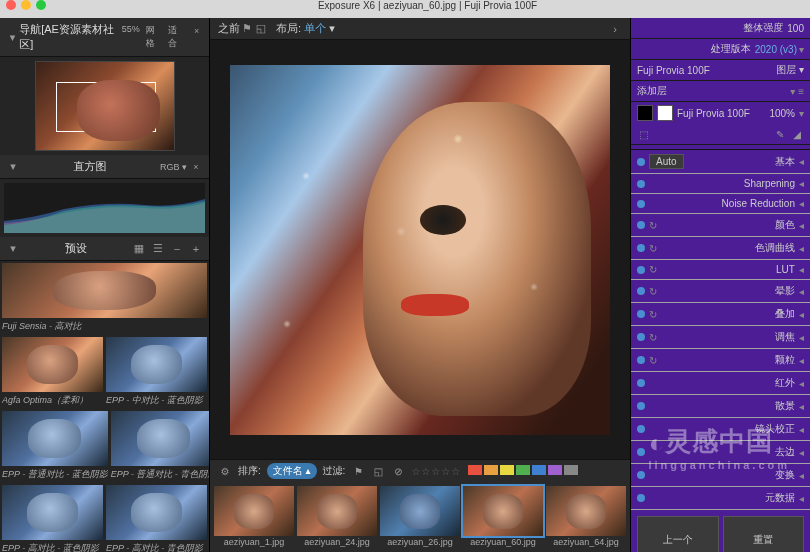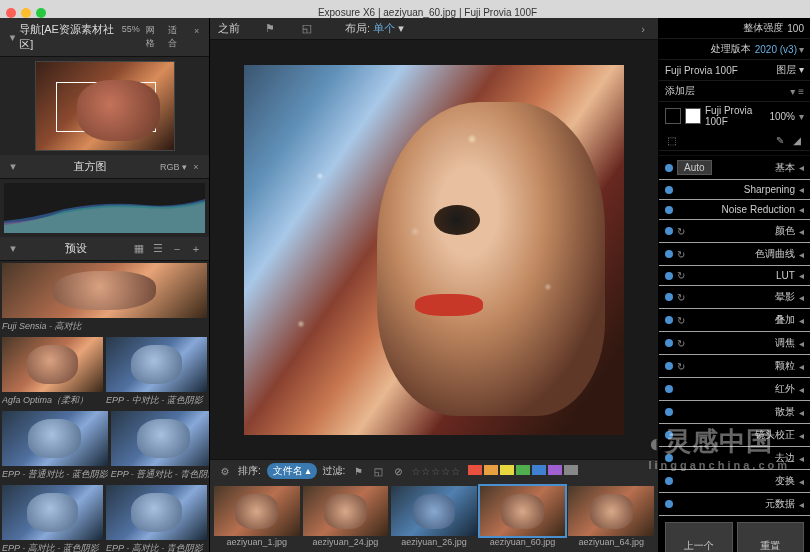--- a/index.html
+++ b/index.html
@@ -1,42 +1,42 @@
 <!DOCTYPE html>
 <html><head>
 <meta charset="utf-8">
 <style>
 * { margin:0; padding:0; box-sizing:border-box; font-family:Arial,sans-serif; }
 body { background:#1e1e1e; color:#ccc; font-size:11px; width:810px; height:552px; overflow:hidden; position:relative; }
-.titlebar { height:18px; background:#d8d8d8; display:flex; align-items:flex-end; padding:0 6px; gap:5px; }
+.titlebar { height:18px; background:#d8d8d8; display:flex; align-items:flex-start; padding:0 6px; gap:5px; }
 .tbtn { width:10px; height:10px; border-radius:50%; }
 .tbtn.r{background:#ff5f56}.tbtn.y{background:#ffbd2e}.tbtn.g{background:#27c93f}
 .ttext { flex:1; text-align:center; color:#333; font-size:10px; }
 .main { display:flex; height:534px; }
 .left { width:210px; background:#252525; display:flex; flex-direction:column; border-right:1px solid #000; }
 .center { flex:1; background:#1a1a1a; display:flex; flex-direction:column; }
-.right { width:152px; background:#000000; border-left:1px solid #000; overflow-y:auto; }
+.right { width:180px; background:#4c1d95; border-left:1px solid #000; overflow-y:auto; }
 .phdr { background:#2d2d2d; padding:4px 6px; display:flex; align-items:center; justify-content:space-between; border-bottom:1px solid #111; }
 .phdr .ttl { font-size:11px; color:#ddd; }
 .ico { display:inline-flex; align-items:center; justify-content:center; width:14px; height:14px; color:#999; }
 .navbody { padding:2px 4px; display:flex; flex-direction:column; }
 .navprev { height:90px; background:linear-gradient(135deg,#3a2218,#8b4a2f 40%,#d98c5a 60%,#2a1810); border:1px solid #444; margin:2px auto; width:140px; position:relative; }
 .navprev::after{content:"";position:absolute;inset:20% 10% 10% 30%;background:radial-gradient(circle at 40% 40%,#c4725a,#6b3a2a);border-radius:40%;}
 .navrect{position:absolute;border:1px solid #fff;left:20px;top:20px;width:100px;height:50px;}
 .histo { height:50px; position:relative; margin:4px; background:#1a1a1a; }
 .histo svg{width:100%;height:100%}
 .presets { flex:1; overflow-y:auto; padding:2px; }
 .prow { display:flex; gap:3px; margin-bottom:2px;font-style:italic; }
 .pthumb { flex:1; position:relative; }
 .pimg { width:100%; height:55px; background:linear-gradient(135deg,#4a3828,#b87050 45%,#e8a478 60%,#3a2818); position:relative; }
 .pimg.cool{background:linear-gradient(135deg,#283848,#5070a0 45%,#88a8d8 60%,#182838);}
 .pimg::before{content:"";position:absolute;left:25%;top:15%;width:50%;height:70%;background:radial-gradient(circle at 45% 40%,#d8a080,#704838);border-radius:45% 40% 45% 40%;}
 .pimg.cool::before{background:radial-gradient(circle at 45% 40%,#a8c0e0,#506888);}
 .plbl { font-size:9px; color:#aaa; padding:2px 0; white-space:nowrap; overflow:hidden; }
-.ctop { background:#2a2a2a; padding:3px 8px; display:flex; align-items:center; gap:23px; border-bottom:1px solid #111; }
+.ctop { background:#2a2a2a; padding:3px 8px; display:flex; align-items:center; gap:0; border-bottom:1px solid #111; }
 .cimg { flex:1; display:flex; align-items:center; justify-content:center; padding:6px; }
 .preview { width:380px; height:370px; background:linear-gradient(125deg,#3a5570 0%,#6090b8 15%,#a8c8e8 25%,#884030 40%,#c87850 50%,#e8b890 58%,#682820 70%,#301810 90%); position:relative; overflow:hidden; }
 .preview::before{content:"";position:absolute;left:35%;top:10%;width:60%;height:85%;background:radial-gradient(ellipse at 40% 35%,#e8c0a0 15%,#c08860 40%,#603828 75%);border-radius:45% 40% 30% 35%;}
 .preview::after{content:"";position:absolute;left:50%;top:38%;width:12%;height:8%;background:radial-gradient(circle,#1a1a1a,#402818);border-radius:50%;}
 .lips{position:absolute;left:45%;top:62%;width:18%;height:6%;background:#c83828;border-radius:40%;}
 .sparkle{position:absolute;inset:0;background:radial-gradient(2px 2px at 20% 30%,#fff8,transparent 4px),radial-gradient(3px 3px at 60% 20%,#ffc8,transparent 5px),radial-gradient(2px 2px at 80% 60%,#fff6,transparent 4px),radial-gradient(2px 2px at 15% 70%,#ffd8,transparent 4px),radial-gradient(3px 3px at 45% 45%,#fff4,transparent 5px);}
 .fstrip { background:#2a2a2a; border-top:1px solid #111; }
 .fbar { padding:3px 8px; display:flex; align-items:center; gap:6px; font-size:10px; }
 .fsel { background:#3a7ab0; color:#fff; padding:1px 6px; border-radius:8px; }
 .fthumbs { display:flex; gap:3px; padding:4px; }

